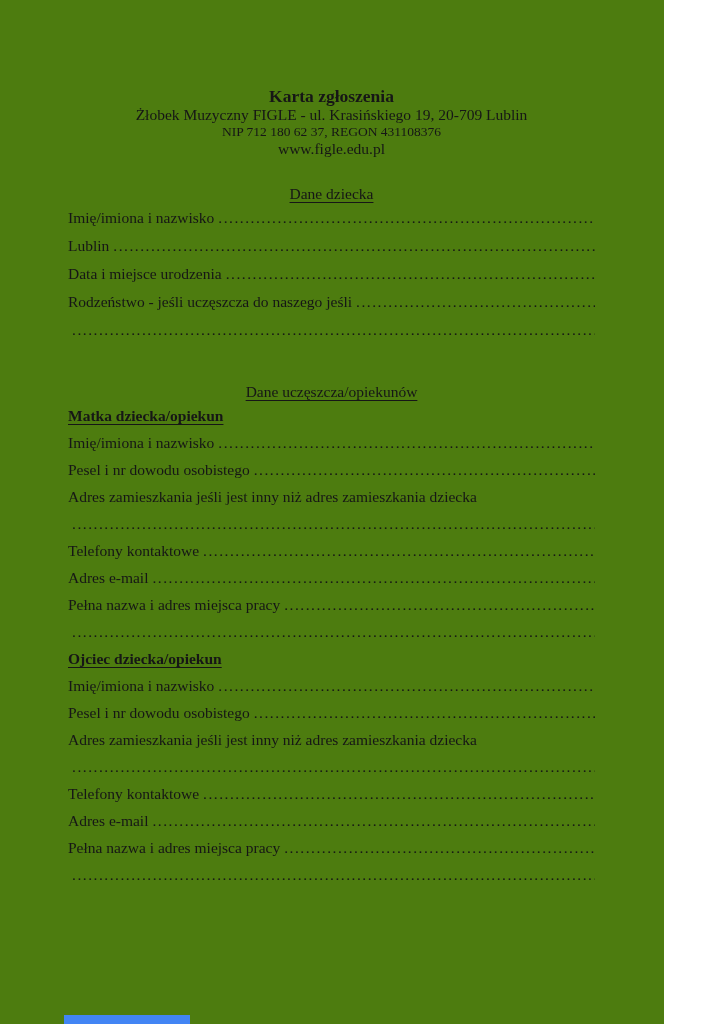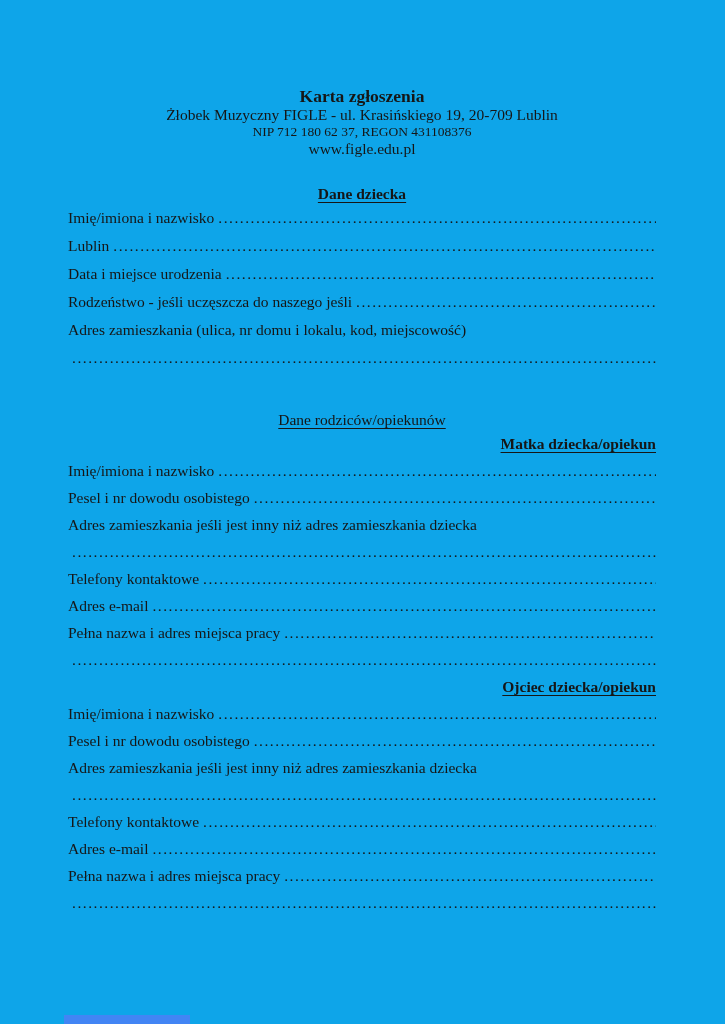--- a/index.html
+++ b/index.html
@@ -1,21 +1,21 @@
 <!DOCTYPE html>
 <html><head>
 <meta charset="utf-8">
 <style>
   html, body { margin: 0; padding: 0; }
   body { background: #ffffff; }
   .page {
     position: relative;
-    width: 725px;
+    width: 664px;
     height: 1024px;
-    background: #0ea5e9;
+    background: #4d7c0f;
     overflow: hidden;
     color: #161616;
     font-family: "Liberation Serif", serif;
   }
   .content {
     padding: 86px 69px 0 68px;
   }
   
   .doc-header { text-align: center; }
   .doc-title {
@@ -36,40 +36,40 @@
     line-height: 18px;
   }
   
   .section-heading {
     text-align: center;
     font-size: 15.5px;
     line-height: 20px;
     text-decoration: underline;
     text-underline-offset: 3px;
   }
-  .child-heading { margin-top: 26px; font-weight: bold; }
+  .child-heading { margin-top: 26px; }
   .parents-heading { margin-top: 38px; }
   .subsection-heading {
     font-size: 15.5px;
     line-height: 27px;
     font-weight: bold;
     text-decoration: underline;
     text-underline-offset: 3px;
   }
   .father-block { margin-top: 0; }
   
   .row {
     display: flex;
     align-items: baseline;
     font-size: 15.5px;
     height: 28px;
     line-height: 28px;
     overflow: hidden;
   }
-  .parent-rows .row, .subsection-heading { height: 27px; line-height: 27px; text-align: right; }
+  .parent-rows .row, .subsection-heading { height: 27px; line-height: 27px; }
   .row .label { white-space: nowrap; }
   .row .dots {
     flex: 1;
     overflow: hidden;
     white-space: nowrap;
     padding-left: 4px;
     letter-spacing: 1.5px;
     color: #161616;
   }
   
@@ -106,28 +106,25 @@
       </div>
       <div class="row">
         <span class="label">Data i miejsce urodzenia</span>
         <span class="dots">................................................................................................................................................................................................................................................................................................................................................................................................................</span>
       </div>
       <div class="row">
         <span class="label">Rodzeństwo - jeśli uczęszcza do naszego jeśli</span>
         <span class="dots">................................................................................................................................................................................................................................................................................................................................................................................................................</span>
       </div>
       <div class="row">
-        <span class="label">Adres zamieszkania (ulica, nr domu i lokalu, kod, miejscowość)</span>
-      </div>
-      <div class="row">
         <span class="dots">................................................................................................................................................................................................................................................................................................................................................................................................................</span>
       </div>
     </div>
 
-    <div class="section-heading parents-heading">Dane rodziców/opiekunów</div>
+    <div class="section-heading parents-heading">Dane uczęszcza/opiekunów</div>
 
     <div class="mother-block">
       <div class="subsection-heading">Matka dziecka/opiekun</div>
       <div class="parent-rows">
         <div class="row">
           <span class="label">Imię/imiona i nazwisko</span>
           <span class="dots">................................................................................................................................................................................................................................................................................................................................................................................................................</span>
         </div>
         <div class="row">
           <span class="label">Pesel i nr dowodu osobistego</span>

